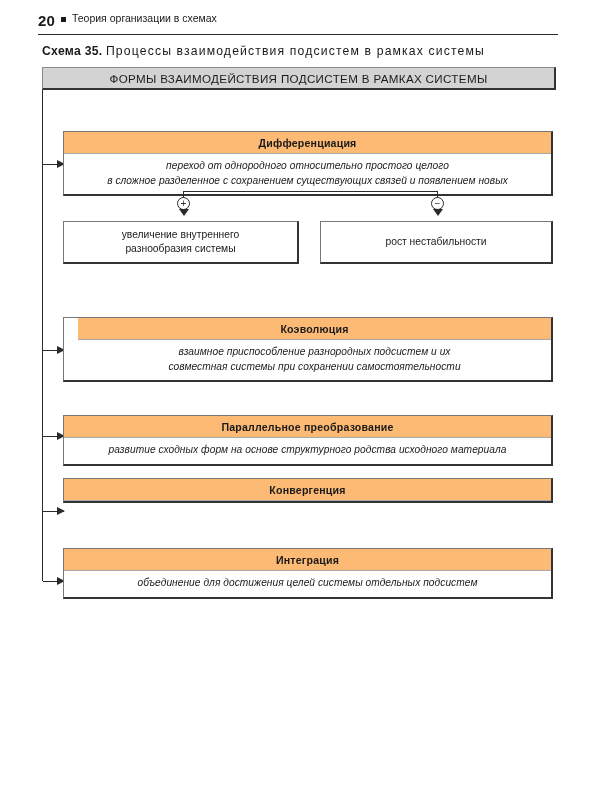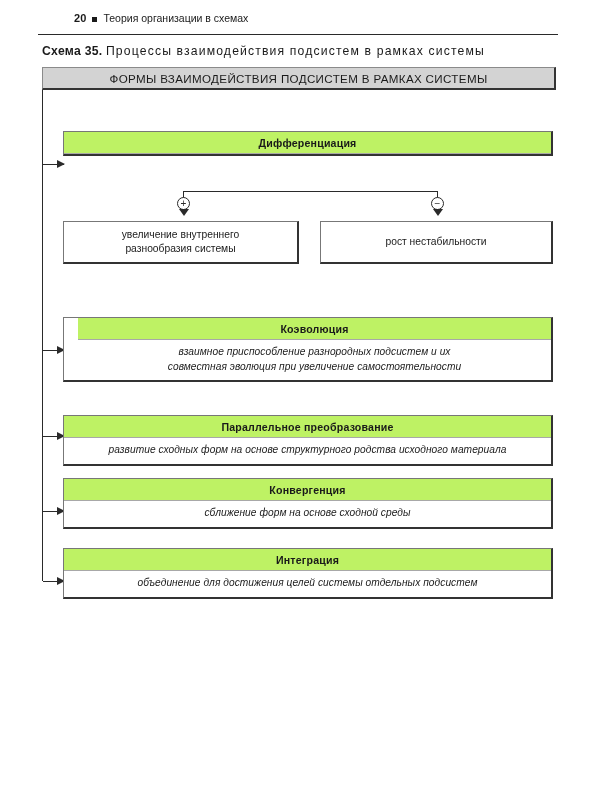--- a/index.html
+++ b/index.html
@@ -24,23 +24,22 @@
     width: 520px;
     height: 22px;
     border-bottom: 1.6px solid #2a2a2a;
     display: flex;
     align-items: flex-start;
     gap: 5px;
     font-size: 10.5px;
   }
   .page-number {
     font-weight: bold;
-    font-size: 11px;
+    font-size: 15px;
     letter-spacing: .1px;
-    margin-left: 36px;
   }
   .header-bullet {
     display: inline-block;
     width: 5px;
     height: 5px;
     background: #1a1a1a;
     margin: 5px 1px 0 1px;
   }
   .header-title {
     font-size: 10.5px;
@@ -122,21 +121,21 @@
     width: 490px;
     box-sizing: border-box;
     border: 1px solid #777;
     border-right-width: 2.2px;
     border-bottom-width: 2.2px;
     border-right-color: #333;
     border-bottom-color: #333;
     background: #ffffff;
   }
   .block-head {
-    background: #bef264;
+    background: #fdba74;
     border-bottom: 1px solid #a8a8a8;
     height: 21px;
     display: flex;
     align-items: center;
     justify-content: center;
   }
   .block-head-text {
     font-size: 10.6px;
     font-weight: bold;
     letter-spacing: .2px;
@@ -232,20 +231,24 @@
 <div class="spine-arrow" style="top:164px;"></div>
 <div class="spine-arrow" style="top:350px;"></div>
 <div class="spine-arrow" style="top:436px;"></div>
 <div class="spine-arrow" style="top:511px;"></div>
 <div class="spine-arrow" style="top:581px;"></div>
 
 <div class="block" style="top:131px;">
   <div class="block-head">
     <span class="block-head-text">Дифференциация</span>
   </div>
+  <div class="block-body">
+    <div class="block-body-line">переход от однородного относительно простого целого</div>
+    <div class="block-body-line">в сложное разделенное с сохранением существующих связей и появлением новых</div>
+  </div>
 </div>
 
 <div class="branch-h" style="left:183px; top:191px; width:255px;"></div>
 <div class="branch-v" style="left:183px; top:191px; height:7px;"></div>
 <div class="branch-v" style="left:437px; top:191px; height:7px;"></div>
 
 <div class="sign-circle" style="left:177px; top:197px;">+</div>
 <div class="sign-circle" style="left:431px; top:197px;">−</div>
 
 <div class="down-arrow" style="left:178.5px; top:209px;"></div>
@@ -259,40 +262,37 @@
 <div class="leaf-box" style="left:320px; top:221px; width:233px; height:43px;">
   <div class="leaf-line">рост нестабильности</div>
 </div>
 
 <div class="block" style="top:317px;padding-left:14px;">
   <div class="block-head">
     <span class="block-head-text">Коэволюция</span>
   </div>
   <div class="block-body">
     <div class="block-body-line">взаимное приспособление разнородных подсистем и их</div>
-    <div class="block-body-line">совместная эволюция при увеличение самостоятельности</div>
+    <div class="block-body-line">совместная системы при сохранении самостоятельности</div>
   </div>
 </div>
 
 <div class="block" style="top:403px;margin-top:12px;">
   <div class="block-head">
     <span class="block-head-text">Параллельное преобразование</span>
   </div>
   <div class="block-body">
     <div class="block-body-line">развитие сходных форм на основе структурного родства исходного материала</div>
   </div>
 </div>
 
 <div class="block" style="top:478px;">
   <div class="block-head">
     <span class="block-head-text">Конвергенция</span>
   </div>
-  <div class="block-body">
-    <div class="block-body-line">сближение форм на основе сходной среды</div>
-  </div>
 </div>
 
 <div class="block" style="top:548px;">
   <div class="block-head">
     <span class="block-head-text">Интеграция</span>
   </div>
   <div class="block-body">
     <div class="block-body-line">объединение для достижения целей системы отдельных подсистем</div>
   </div>
 </div>

